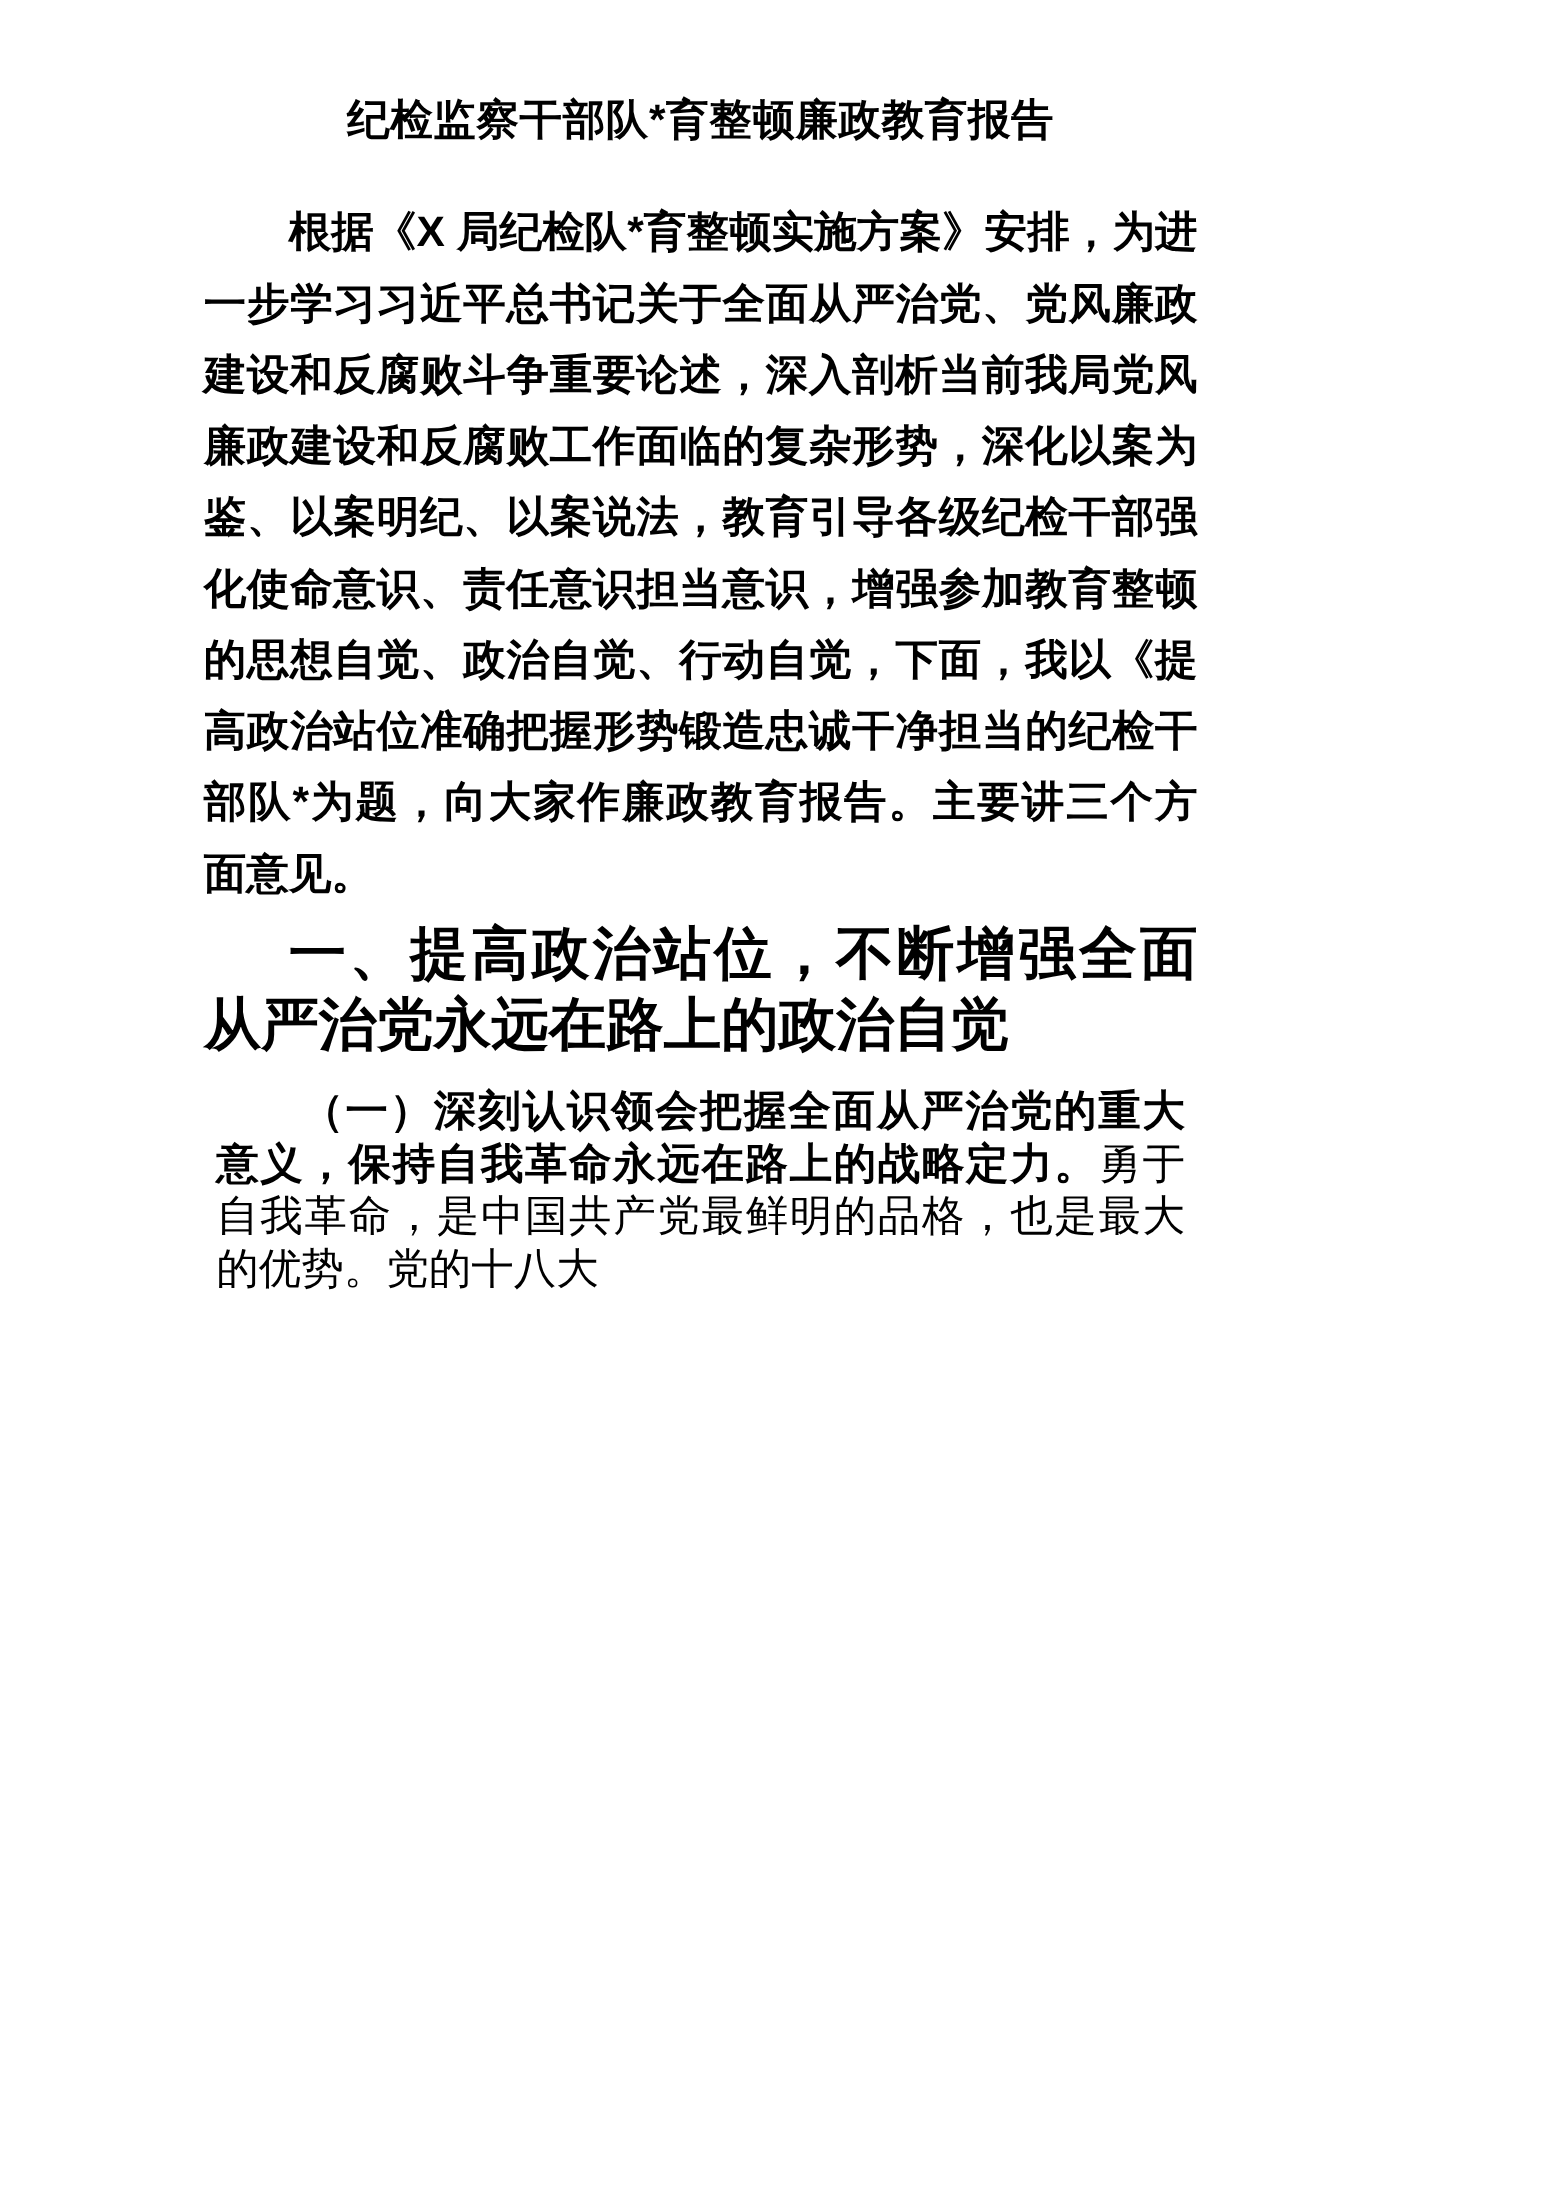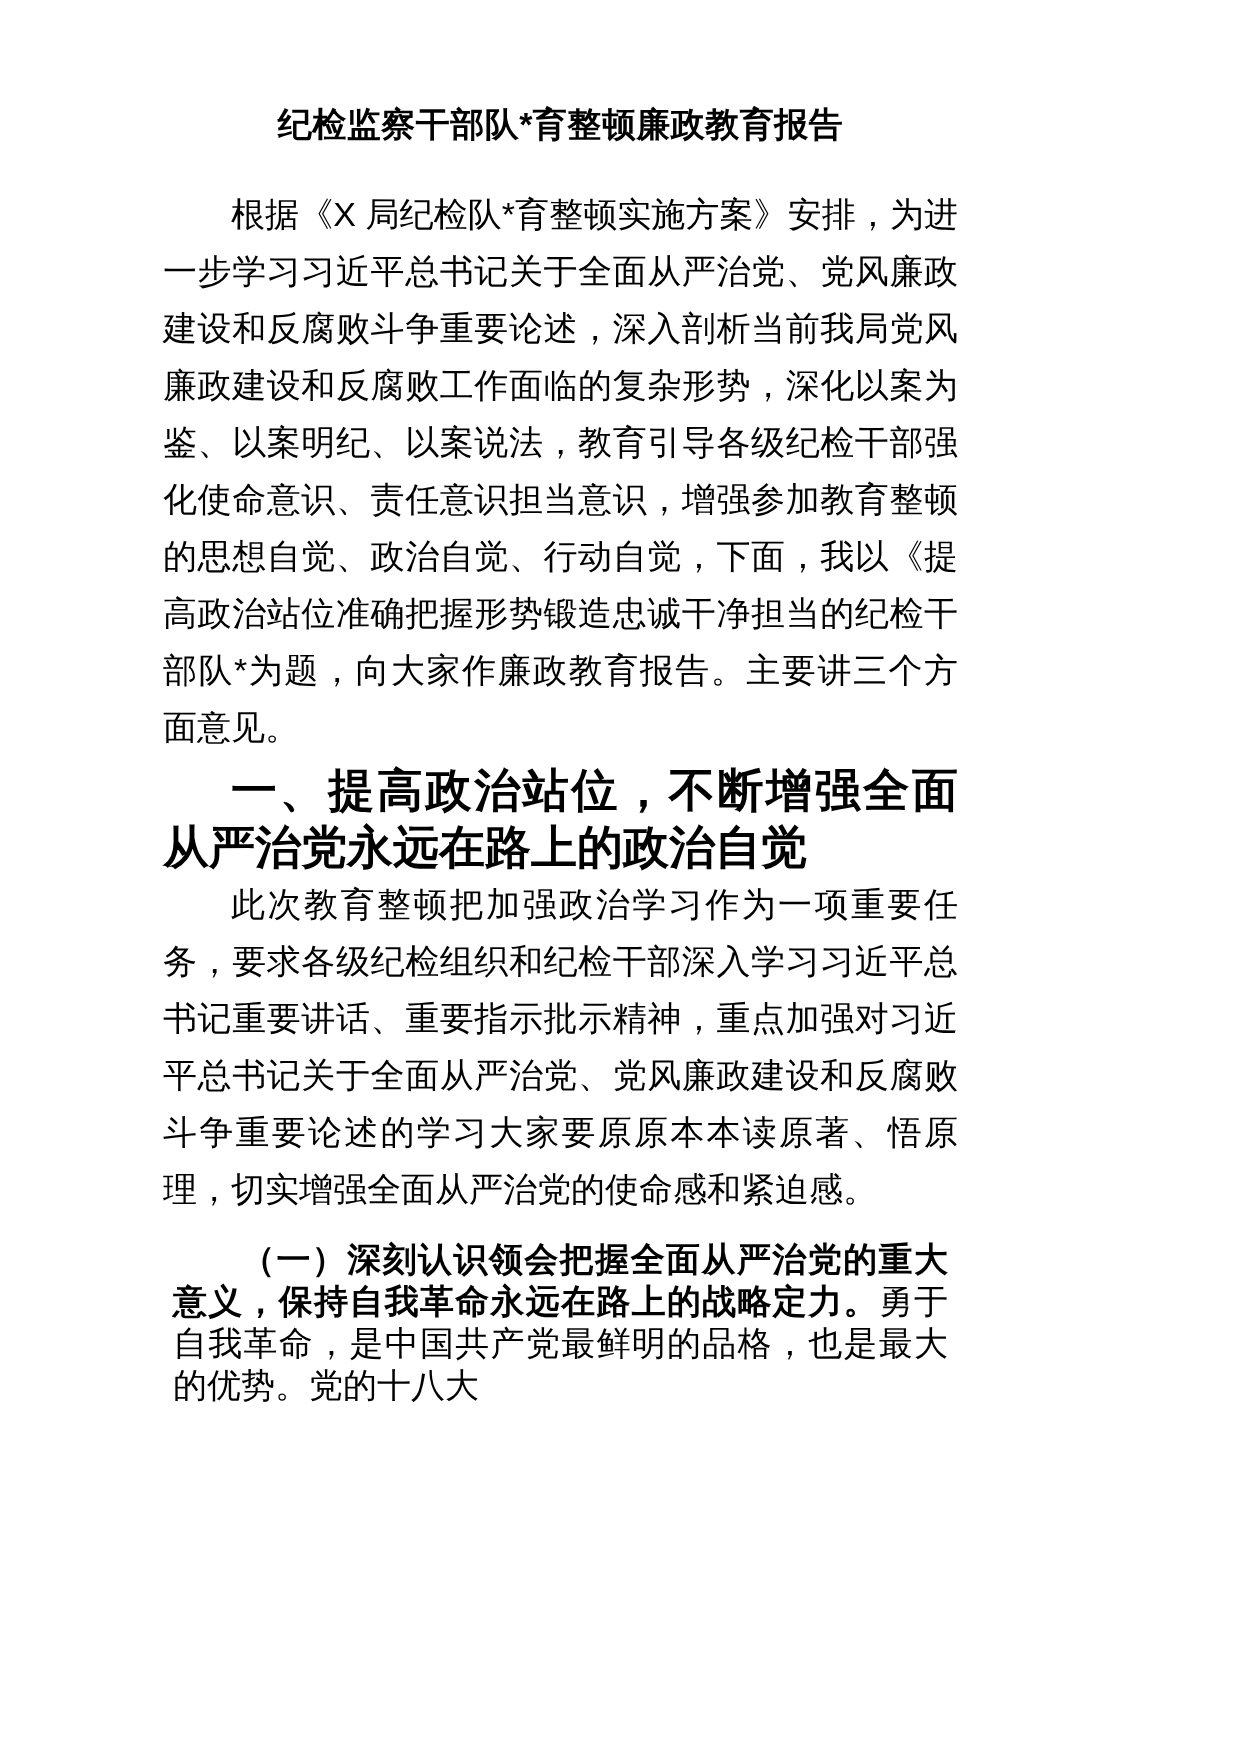--- a/index.html
+++ b/index.html
@@ -24,32 +24,33 @@
     left: 163px;
     top: 0;
     width: 795px;
   }
   .doc-title {
     font-size: 34px;
     font-weight: 700;
     text-align: center;
     letter-spacing: 0.5px;
     margin: 0;
-    padding-top: 102px;
+    padding-top: 74px;
     line-height: 1.35;
   }
   .para {
     font-size: 34px;
     line-height: 57px;
     margin: 0;
     text-align: justify;
     text-justify: inter-character;
     text-align-last: left;
     letter-spacing: 0px;
     word-break: break-all;
+    font-weight: bold;
   }
   .para.indent {
     text-indent: 68px;
   }
   .gap-title-body { height: 38px; }
   .gap-section { height: 6px; }
   .heading {
     font-size: 46px;
     line-height: 57px;
     font-weight: 700;
@@ -82,21 +83,20 @@
     <h1 class="doc-title">纪检监察干部队*育整顿廉政教育报告</h1>
 
     <div class="gap-title-body"></div>
 
     <p class="para indent">根据《X 局纪检队*育整顿实施方案》安排，为进一步学习习近平总书记关于全面从严治党、党风廉政建设和反腐败斗争重要论述，深入剖析当前我局党风廉政建设和反腐败工作面临的复杂形势，深化以案为鉴、以案明纪、以案说法，教育引导各级纪检干部强化使命意识、责任意识担当意识，增强参加教育整顿的思想自觉、政治自觉、行动自觉，下面，我以《提高政治站位准确把握形势锻造忠诚干净担当的纪检干部队*为题，向大家作廉政教育报告。主要讲三个方面意见。</p>
 
     <div class="gap-section"></div>
 
     <h2 class="heading">一、提高政治站位，不断增强全面从严治党永远在路上的政治自觉</h2>
 
-    <p class="para indent">此次教育整顿把加强政治学习作为一项重要任务，要求各级纪检组织和纪检干部深入学习习近平总书记重要讲话、重要指示批示精神，重点加强对习近平总书记关于全面从严治党、党风廉政建设和反腐败斗争重要论述的学习大家要原原本本读原著、悟原理，切实增强全面从严治党的使命感和紧迫感。</p>
 
     <div class="spacer-sm"></div>
 
     <p class="sub-heading">
       <b>（一）深刻认识领会把握全面从严治党的重大意义，保持自我革命永远在路上的战略定力。</b><span>勇于自我革命，是中国共产党最鲜明的品格，也是最大的优势。党的十八大</span>
     </p>
 
   </div>
 </div>
 

